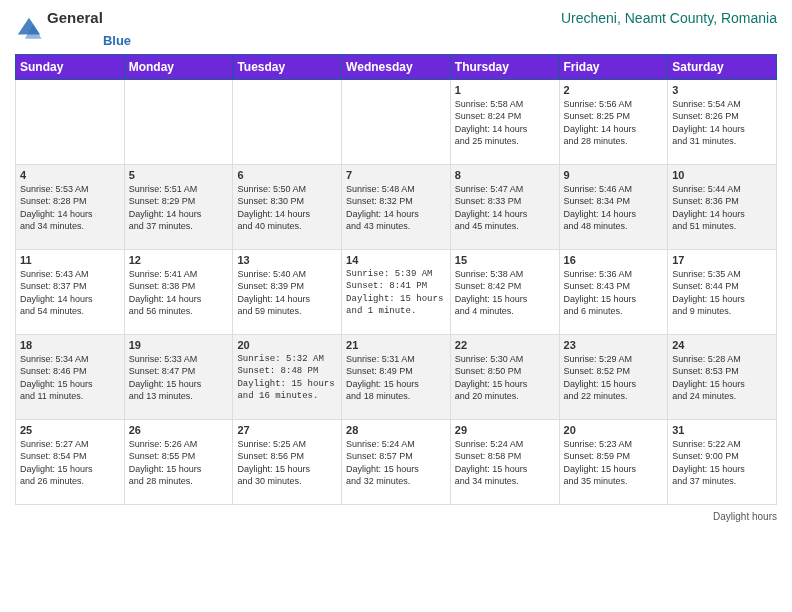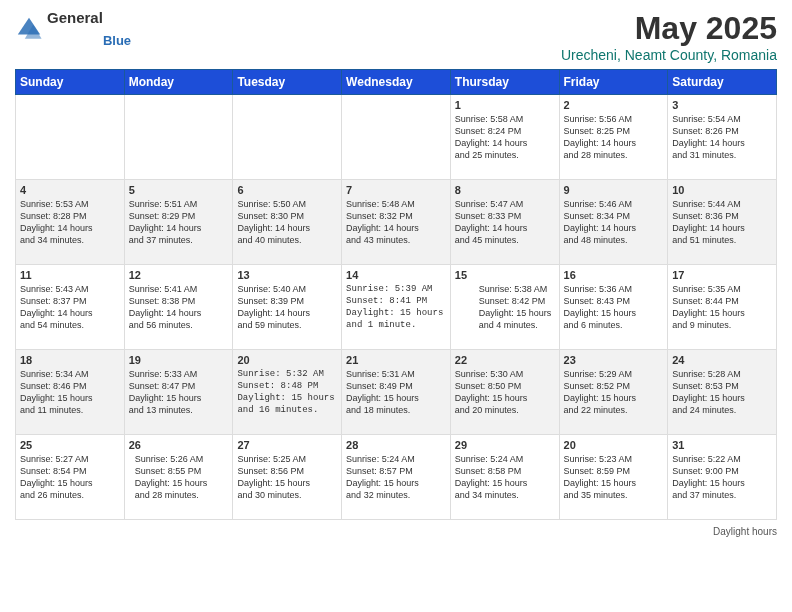--- a/index.html
+++ b/index.html
@@ -57,21 +57,21 @@
     .subtitle {
       font-size: 14px;
       color: #0f766e;
     }
     table {
       width: 100%;
       border-collapse: collapse;
       table-layout: fixed;
     }
     thead tr th {
-      background: #1d4ed8;
+      background: #6d28d9;
       color: #fff;
       font-size: 12px;
       font-weight: bold;
       padding: 5px 4px;
       text-align: left;
       border: 1px solid #1a5a9a;
     }
     tbody tr td {
       vertical-align: top;
       padding: 4px 4px;
@@ -116,21 +116,20 @@
       <svg class="logo-icon" viewBox="0 0 40 40" xmlns="http://www.w3.org/2000/svg">
         <polygon points="20,4 36,28 4,28" fill="#2a6db5" opacity="0.85"></polygon>
         <polygon points="26,14 38,34 14,34" fill="#2a6db5" opacity="0.5"></polygon>
       </svg>
       <div class="logo-text">
         <span class="logo-general">General</span>
         <span class="logo-blue">Blue</span>
       </div>
     </div>
     <div class="title-block">
-      <div class="main-title">May 2025</div>
       <div class="subtitle">Urecheni, Neamt County, Romania</div>
     </div>
   </div>
 
   <table>
     <thead>
       <tr>
       <th>Sunday</th>
           <th>Monday</th>
           <th>Tuesday</th>
@@ -243,21 +242,21 @@
           </td>
           <td>
             <span class="day-num">14</span>
             <div class="day-info" style="white-space: pre-line; font-family: Liberation Mono, monospace;">Sunrise: 5:39 AM
 Sunset: 8:41 PM
 Daylight: 15 hours
 and 1 minute.</div>
           </td>
           <td>
             <span class="day-num">15</span>
-            <div class="day-info" style="white-space: pre-line; margin-left: 24px;">Sunrise: 5:38 AM
+            <div class="day-info" style="white-space: pre-line;">Sunrise: 5:38 AM
 Sunset: 8:42 PM
 Daylight: 15 hours
 and 4 minutes.</div>
           </td>
           <td>
             <span class="day-num">16</span>
             <div class="day-info" style="white-space: pre-line;">Sunrise: 5:36 AM
 Sunset: 8:43 PM
 Daylight: 15 hours
 and 6 minutes.</div>
@@ -324,21 +323,21 @@
         <tr>
           <td>
             <span class="day-num">25</span>
             <div class="day-info" style="white-space: pre-line;">Sunrise: 5:27 AM
 Sunset: 8:54 PM
 Daylight: 15 hours
 and 26 minutes.</div>
           </td>
           <td>
             <span class="day-num">26</span>
-            <div class="day-info" style="white-space: pre-line; margin-left: 6px;">Sunrise: 5:26 AM
+            <div class="day-info" style="white-space: pre-line;">Sunrise: 5:26 AM
 Sunset: 8:55 PM
 Daylight: 15 hours
 and 28 minutes.</div>
           </td>
           <td>
             <span class="day-num">27</span>
             <div class="day-info" style="white-space: pre-line;">Sunrise: 5:25 AM
 Sunset: 8:56 PM
 Daylight: 15 hours
 and 30 minutes.</div>

